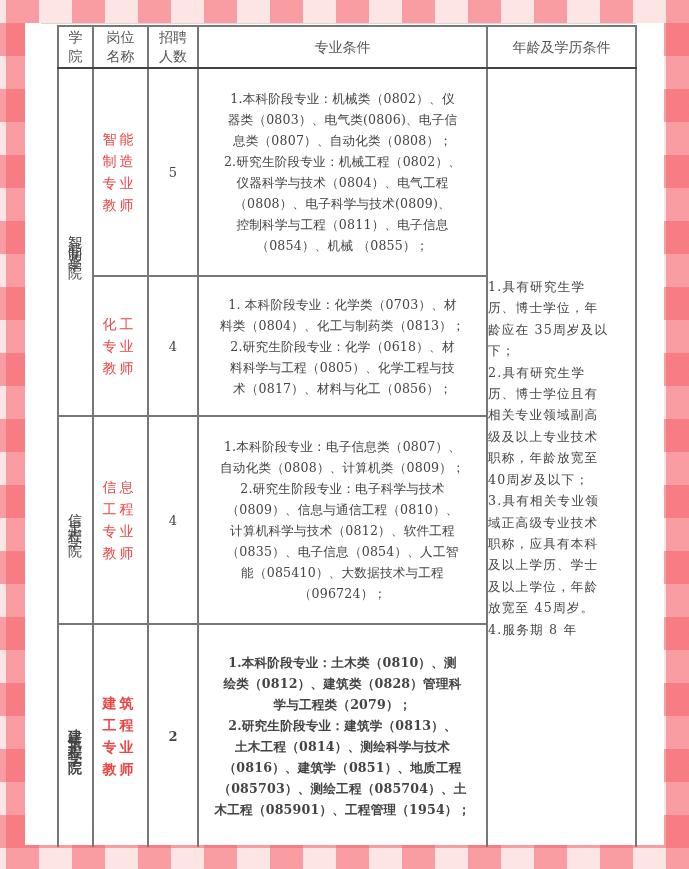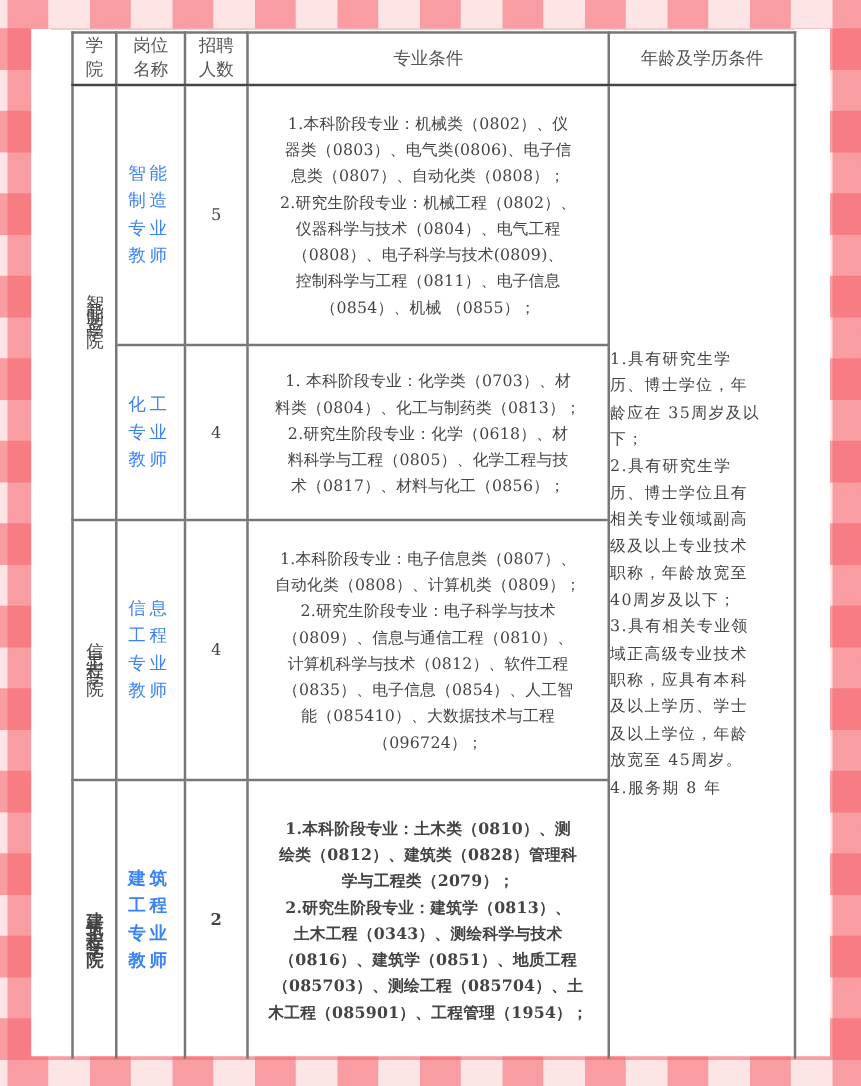--- a/index.html
+++ b/index.html
@@ -42,21 +42,21 @@
     color: #555; height: 40px; text-align: center;
   }
   .vert {
     writing-mode: vertical-rl; text-orientation: upright;
     font-size: 14px; letter-spacing: 6px; line-height: 16px;
     margin: 0 auto; color: #444;
   }
   .col-college { text-align: center; }
   .pos {
     width: 36px; margin: 0 auto; font-size: 14px; line-height: 22px;
-    letter-spacing: 3px; text-align: left; color: #3b82f6;
+    letter-spacing: 3px; text-align: left; color: #ef4444;
   }
   .count { text-align: center; font-size: 13px; color: #444; }
   .major {
     font-size: 12.6px; line-height: 21px; padding: 0 6px 0 6px;
     color: #444; letter-spacing: 0.2px;
   }
   .major p { margin: 0; text-align: center; }
   .age {
     font-size: 12.6px; line-height: 21.4px; padding: 0 8px 0 9px;
     color: #444; letter-spacing: 1.2px; vertical-align: middle;
@@ -195,21 +195,21 @@
           <div>专业</div>
           <div>教师</div>
         </div>
       </td>
       <td class="count cut">2</td>
       <td class="major cut">
         <p>1.本科阶段专业：土木类（0810）、测</p>
         <p>绘类（0812）、建筑类（0828）管理科</p>
         <p>学与工程类（2079）；</p>
         <p>2.研究生阶段专业：建筑学（0813）、</p>
-        <p>土木工程（0343）、测绘科学与技术</p>
+        <p>土木工程（0814）、测绘科学与技术</p>
         <p>（0816）、建筑学（0851）、地质工程</p>
         <p>（085703）、测绘工程（085704）、土</p>
         <p>木工程（085901）、工程管理（1954）；</p>
       </td>
     </tr>
   </tbody>
     </table>
 </div>
 
 </body></html>

